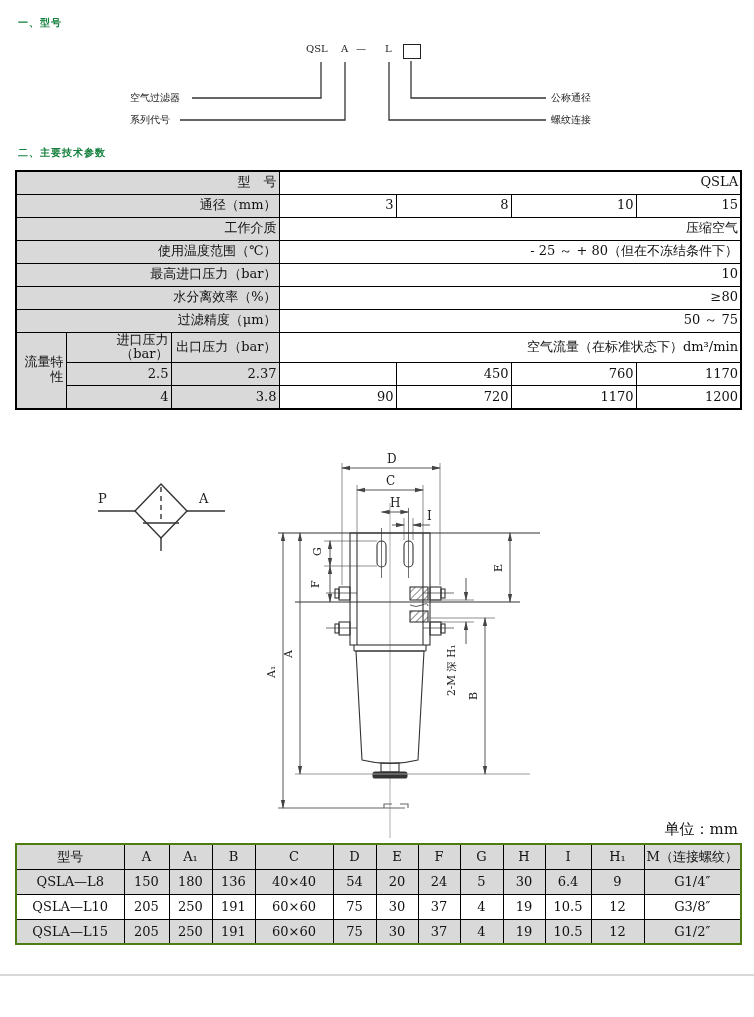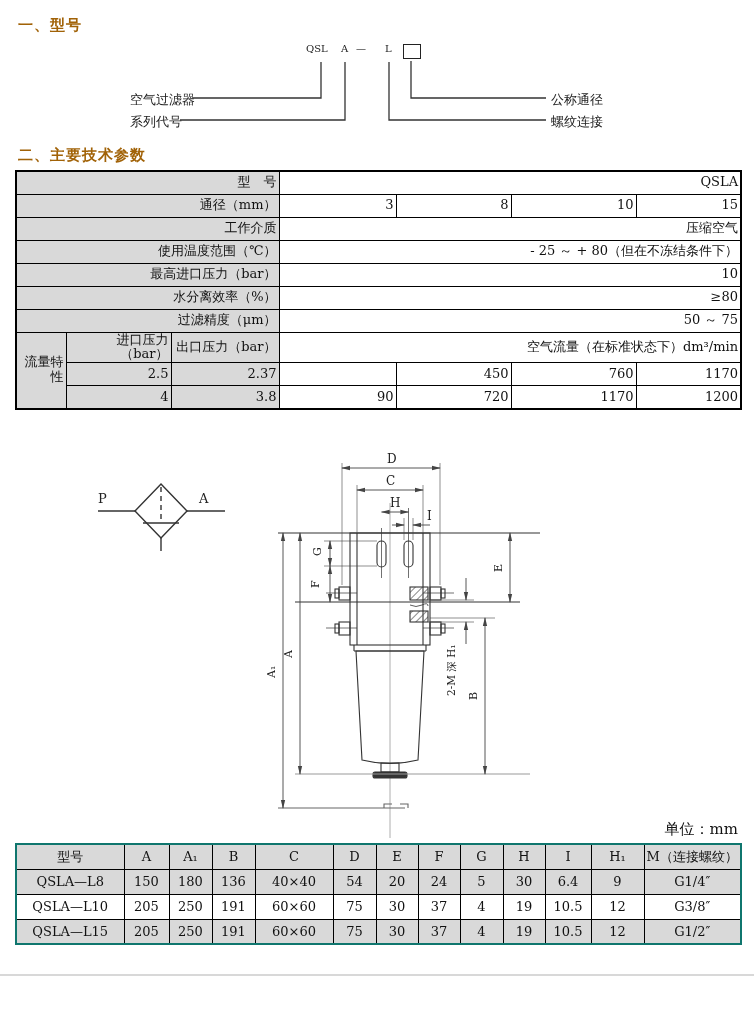--- a/index.html
+++ b/index.html
@@ -3,39 +3,39 @@
 <meta charset="utf-8">
 <style>
   * { margin:0; padding:0; box-sizing:border-box; }
   html,body { background:#ffffff; }
   body { width:754px; height:1017px; font-family:"DejaVu Serif","Liberation Serif",serif; }
   .page { position:relative; width:754px; height:1017px; background:#fff; overflow:hidden; }
 
   .sec-heading {
     position:absolute; left:18px;
     font-family:"DejaVu Sans","Liberation Sans",sans-serif;
-    font-weight:bold; font-size:15px; color:#a16207; letter-spacing:1px;
+    font-weight:bold; font-size:10px; color:#15803d; letter-spacing:1px;
   }
 
   
   .model-diagram { position:absolute; left:0; top:40px; width:754px; height:105px; }
   .model-diagram .code {
     position:absolute; font-size:10px; color:#222; font-family:"DejaVu Serif",serif;
   }
   .model-diagram .blank-box {
     position:absolute; left:403px; top:4px; width:18px; height:15px;
     border:1.5px solid #222; background:#fff;
   }
-  .model-diagram .dlabel { position:absolute; font-size:13px; color:#222; }
+  .model-diagram .dlabel { position:absolute; font-size:10px; color:#222; }
   .model-diagram svg { position:absolute; left:0; top:0; }
 
   
   table { position:absolute; border-collapse:collapse; table-layout:fixed; background:#fff; }
   table.spec { left:15px; top:170px; width:725px; border:2px solid #000; }
-  table.dims { left:15px; top:843px; width:725px; border:2px solid #0f766e;padding-left:48px; }
+  table.dims { left:15px; top:843px; width:725px; border:2px solid #4d7c0f;padding-left:48px; }
   td {
     border:1px solid #000; text-align:center; vertical-align:middle;
     font-size:13px; color:#111; padding:0 2px; overflow:hidden;
     font-family:"DejaVu Serif","Liberation Serif",serif;
   }
   table.spec td { height:23px; line-height:1.15;text-align:right; }
   table.dims td { height:25px; }
   td.hdr, tr.shade td { background:#d9d9d9; }
 
   .unit-note { position:absolute; right:16px; top:820px; font-size:15px; color:#111; }

